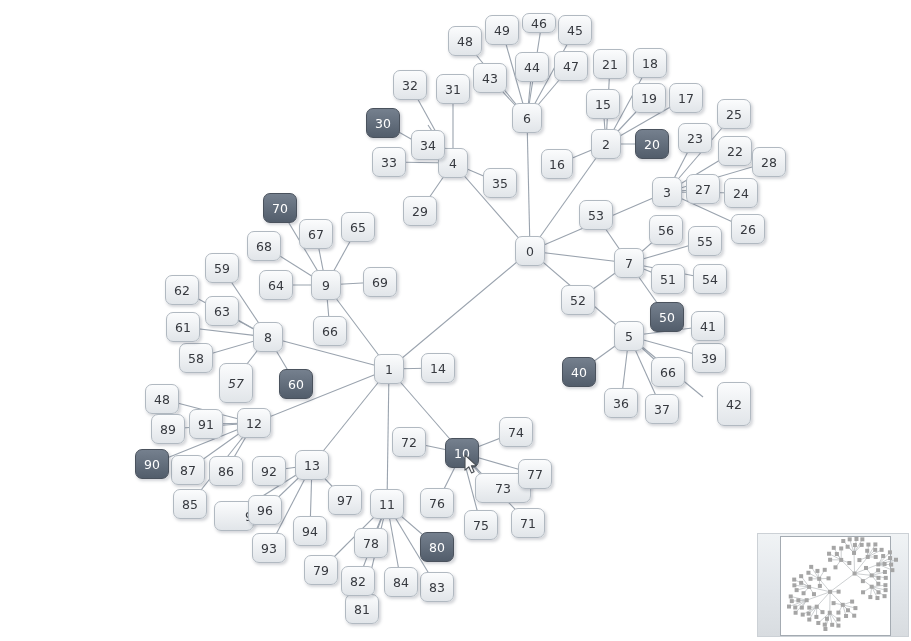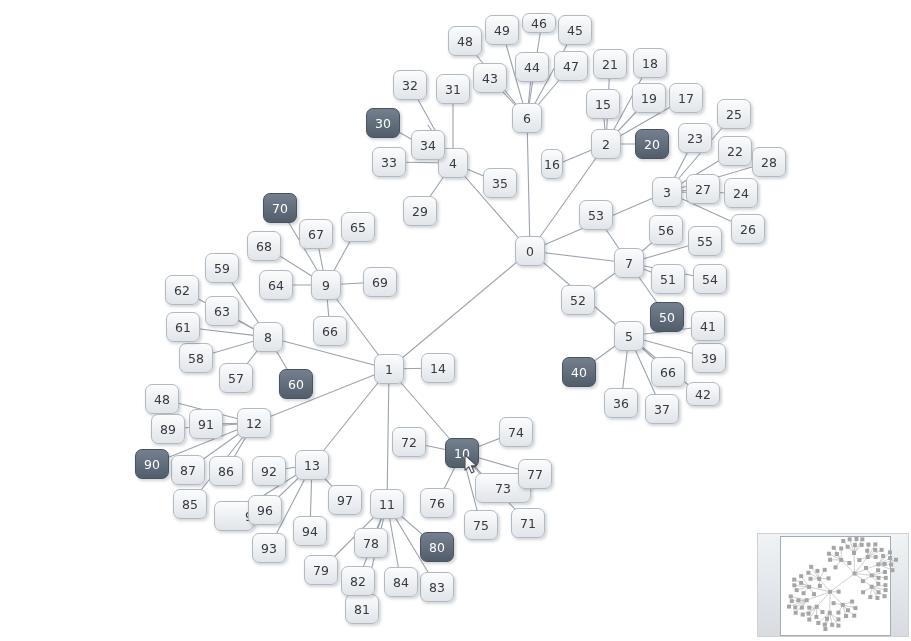--- a/index.html
+++ b/index.html
@@ -157,21 +157,21 @@
       <div class="node" style="left: 512px; top: 103px; width: 30px; height: 30px;">6</div>
       <div class="node" style="left: 614px; top: 248px; width: 30px; height: 30px;">7</div>
       <div class="node" style="left: 253px; top: 322px; width: 30px; height: 30px;">8</div>
       <div class="node" style="left: 311px; top: 270px; width: 30px; height: 30px;">9</div>
       <div class="node dark" style="left: 445px; top: 438px; width: 34px; height: 30px;">10</div>
       <div class="node" style="left: 370px; top: 489px; width: 34px; height: 30px;">11</div>
       <div class="node" style="left: 237px; top: 408px; width: 34px; height: 30px;">12</div>
       <div class="node" style="left: 295px; top: 450px; width: 34px; height: 30px;">13</div>
       <div class="node" style="left: 421px; top: 353px; width: 34px; height: 30px;">14</div>
       <div class="node" style="left: 586px; top: 89px; width: 34px; height: 30px;">15</div>
-      <div class="node" style="left: 541px; top: 149px; width: 22px; height: 30px;">16</div>
+      <div class="node" style="left: 541px; top: 149px; width: 32px; height: 30px;">16</div>
       <div class="node" style="left: 669px; top: 83px; width: 34px; height: 30px;">17</div>
       <div class="node" style="left: 633px; top: 48px; width: 34px; height: 30px;">18</div>
       <div class="node" style="left: 632px; top: 83px; width: 34px; height: 30px;">19</div>
       <div class="node dark" style="left: 635px; top: 129px; width: 34px; height: 30px;">20</div>
       <div class="node" style="left: 593px; top: 49px; width: 34px; height: 30px;">21</div>
       <div class="node" style="left: 718px; top: 136px; width: 34px; height: 30px;">22</div>
       <div class="node" style="left: 678px; top: 123px; width: 34px; height: 30px;">23</div>
       <div class="node" style="left: 724px; top: 178px; width: 34px; height: 30px;">24</div>
       <div class="node" style="left: 717px; top: 99px; width: 34px; height: 30px;">25</div>
       <div class="node" style="left: 731px; top: 214px; width: 34px; height: 30px;">26</div>
@@ -183,36 +183,36 @@
       <div class="node" style="left: 393px; top: 70px; width: 34px; height: 30px;">32</div>
       <div class="node" style="left: 372px; top: 147px; width: 34px; height: 30px;">33</div>
       <div class="node" style="left: 411px; top: 110px; width: 34px; height: 30px; margin-top: 20px;">34</div>
       <div class="node" style="left: 483px; top: 168px; width: 34px; height: 30px;">35</div>
       <div class="node" style="left: 604px; top: 388px; width: 34px; height: 30px;">36</div>
       <div class="node" style="left: 645px; top: 394px; width: 34px; height: 30px;">37</div>
       <div class="node" style="left: 651px; top: 357px; width: 34px; height: 30px;">66</div>
       <div class="node" style="left: 692px; top: 343px; width: 34px; height: 30px;">39</div>
       <div class="node dark" style="left: 562px; top: 357px; width: 34px; height: 30px;">40</div>
       <div class="node" style="left: 691px; top: 311px; width: 34px; height: 30px;">41</div>
-      <div class="node" style="left: 686px; top: 382px; width: 34px; height: 24px;">42</div>
+      <div class="node" style="left: 717px; top: 382px; width: 34px; height: 44px;">42</div>
       <div class="node" style="left: 473px; top: 63px; width: 34px; height: 30px;">43</div>
       <div class="node" style="left: 515px; top: 52px; width: 34px; height: 30px;">44</div>
       <div class="node" style="left: 558px; top: 15px; width: 34px; height: 30px;">45</div>
       <div class="node" style="left: 522px; top: 13px; width: 34px; height: 20px;">46</div>
       <div class="node" style="left: 554px; top: 51px; width: 34px; height: 30px;">47</div>
       <div class="node" style="left: 448px; top: 26px; width: 34px; height: 30px;">48</div>
       <div class="node" style="left: 485px; top: 15px; width: 34px; height: 30px;">49</div>
       <div class="node dark" style="left: 650px; top: 302px; width: 34px; height: 30px;">50</div>
       <div class="node" style="left: 651px; top: 264px; width: 34px; height: 30px;">51</div>
       <div class="node" style="left: 561px; top: 285px; width: 34px; height: 30px;">52</div>
       <div class="node" style="left: 579px; top: 200px; width: 34px; height: 30px;">53</div>
       <div class="node" style="left: 693px; top: 264px; width: 34px; height: 30px;">54</div>
       <div class="node" style="left: 688px; top: 226px; width: 34px; height: 30px;">55</div>
       <div class="node" style="left: 649px; top: 215px; width: 34px; height: 30px;">56</div>
-      <div class="node" style="left: 219px; top: 363px; width: 34px; height: 30px;">57</div>
+      <div class="node" style="left: 219px; top: 363px; width: 34px; height: 40px; font-style: italic;">57</div>
       <div class="node" style="left: 179px; top: 343px; width: 34px; height: 30px;">58</div>
       <div class="node" style="left: 205px; top: 253px; width: 34px; height: 30px;">59</div>
       <div class="node dark" style="left: 279px; top: 369px; width: 34px; height: 30px;">60</div>
       <div class="node" style="left: 166px; top: 312px; width: 34px; height: 30px;">61</div>
       <div class="node" style="left: 165px; top: 275px; width: 34px; height: 30px;">62</div>
       <div class="node" style="left: 205px; top: 296px; width: 34px; height: 30px;">63</div>
       <div class="node" style="left: 259px; top: 270px; width: 34px; height: 30px;">64</div>
       <div class="node" style="left: 341px; top: 212px; width: 34px; height: 30px;">65</div>
       <div class="node" style="left: 313px; top: 316px; width: 34px; height: 30px;">66</div>
       <div class="node" style="left: 299px; top: 219px; width: 34px; height: 30px;">67</div>

